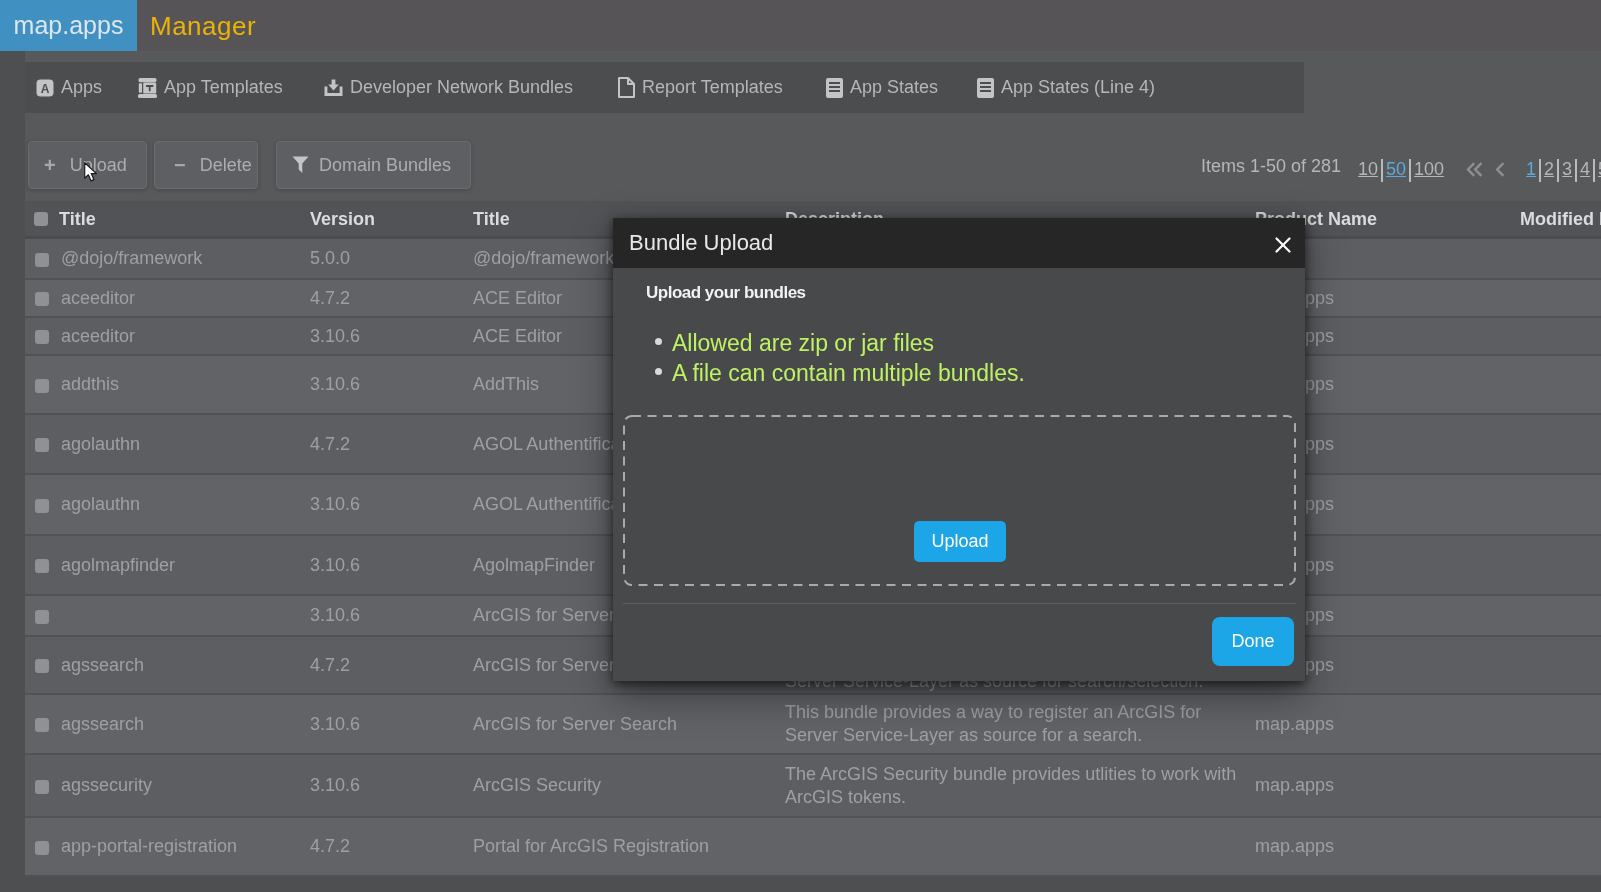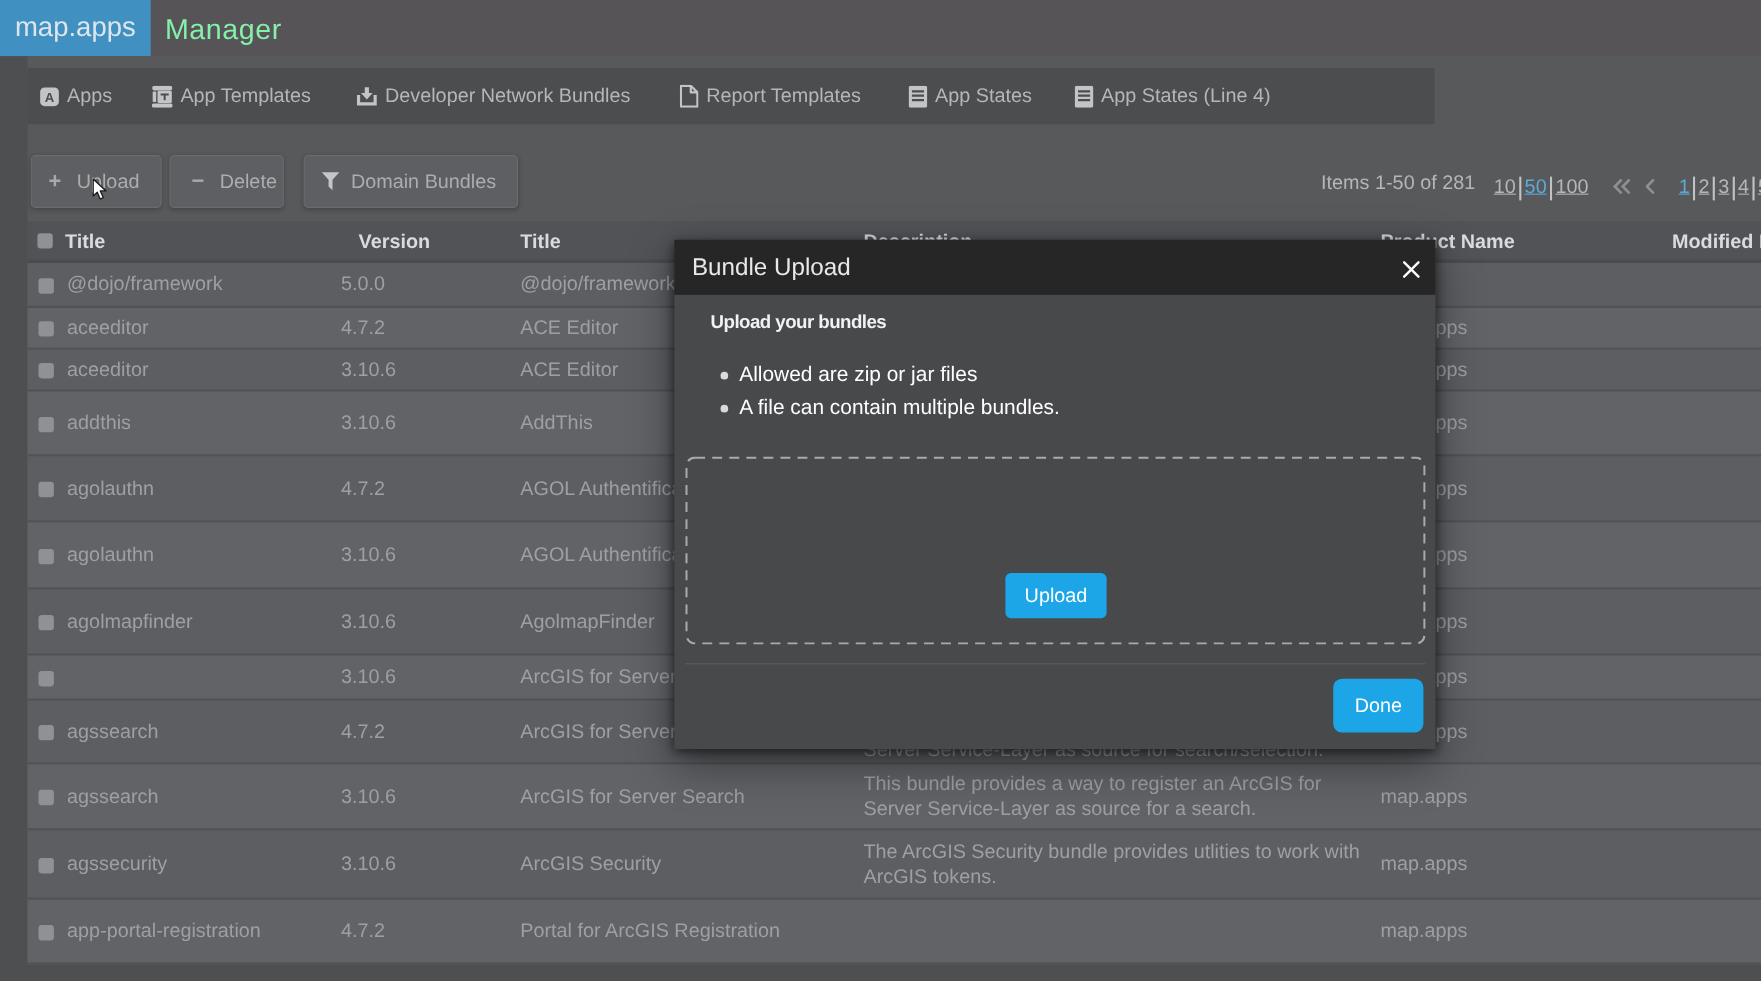--- a/index.html
+++ b/index.html
@@ -4,21 +4,21 @@
 <style>
   * { margin:0; padding:0; box-sizing:border-box; }
   html,body { width:1601px; height:892px; overflow:hidden; background:#4e4f51;
     font-family:"Liberation Sans", sans-serif; }
 
   
   #header { position:absolute; left:0; top:0; width:1601px; height:51px; background:#565457; }
   #logo { position:absolute; left:0; top:0; width:137px; height:51px; background:#4090c2;
     color:#dde6ec; font-size:25px; line-height:51px; text-align:center; }
   #mgr { position:absolute; left:150px; top:0; height:51px; line-height:53px;
-    color:#86efac; font-size:26px; letter-spacing:0.5px; }
+    color:#eab308; font-size:26px; letter-spacing:0.5px; }
 
   
   #content { position:absolute; left:25px; top:51px; width:1576px; height:826px; background:#58595b; }
 
   
   #tabs { position:absolute; left:0; top:11px; width:1279px; height:51px; background:#4c4d4f;
     display:flex; align-items:center; }
   .tab { display:flex; align-items:center; height:51px; color:#b4b6b8;
     font-size:18px; white-space:nowrap; position:relative; }
   .tab svg { margin-right:7px; }
@@ -60,21 +60,21 @@
   .c-desc { left:760px; line-height:23px; }
   .c-prod { left:1230px; }
 
   
   #modal { position:absolute; left:613px; top:218px; width:692px; height:463px; background:#48494b;
     box-shadow:0 3px 10px rgba(0,0,0,0.6), 0 14px 38px rgba(0,0,0,0.42); }
   #mtitle { position:absolute; left:0; top:0; width:692px; height:50px; background:#262627;
     color:#e7e8e9; font-size:22px; line-height:50px; padding-left:16px; }
   #mclose { position:absolute; left:662px; top:19px; width:16px; height:16px; }
   #mhead { position:absolute; left:33px; top:65px; color:#f1f2f3; font-size:17px; font-weight:bold; letter-spacing:-0.5px; }
-  .mli { position:absolute; left:59px; color:#ffffff; font-size:19px; }
+  .mli { position:absolute; left:59px; color:#bef264; font-size:23px; }
   .mli::before { content:""; position:absolute; left:-17px; top:8px; width:7px; height:7px; border-radius:50%; background:#d9dadb; }
   #dashed { position:absolute; left:10px; top:197px; width:673px; height:171px; }
   .bluebtn { background:#1ca6e8; color:#fff; text-align:center; position:absolute; }
   #upl { left:301px; top:303px; width:92px; height:41px; border-radius:5px; font-size:18px; line-height:41px; }
   #msep { position:absolute; left:10px; top:385px; width:673px; height:1px; background:#5d5e5f; }
   #done { left:599px; top:399px; width:82px; height:49px; border-radius:8px; font-size:18px; line-height:49px; }
 
   
   #cursor { position:absolute; left:84px; top:162px; z-index:50; }
 </style>
@@ -140,21 +140,21 @@
             <path d="M8.2 1.2 L2 7.5 L8.2 13.8"></path>
             <path d="M15.4 1.2 L9.2 7.5 L15.4 13.8"></path>
           </g>
         </svg></span><span class="arr" style="margin-left:13px;"><svg width="9" height="15" viewBox="0 0 9 15">
           <path d="M7.4 1.2 L1.2 7.5 L7.4 13.8" fill="none" stroke="#8d8f91" stroke-width="2.4"></path>
         </svg></span><a href="#" class="blue" style="margin-left:21px;">1</a><span class="sep">|</span><a href="#">2</a><span class="sep">|</span><a href="#">3</a><span class="sep">|</span><a href="#">4</a><span class="sep">|</span><a href="#">5</a></div>
 
   <div id="thead">
     <span class="cb" style="left:9px; top:11px;"></span>
     <div style="left:34px;">Title</div>
-    <div style="left:301px;">Version</div>
+    <div style="left:285px;">Version</div>
     <div style="left:448px;">Title</div>
     <div style="left:760px;">Description</div>
     <div style="left:1230px;">Product Name</div>
     <div style="left:1495px;">Modified By</div>
   </div>
 
   <div id="tbody">
   <div class="row b" style="height:41px;">
     <span class="cb" style="left:10px; top:13.5px;"></span>
     <div class="cell c-name" style="top:9.0px;">@dojo/framework</div>

